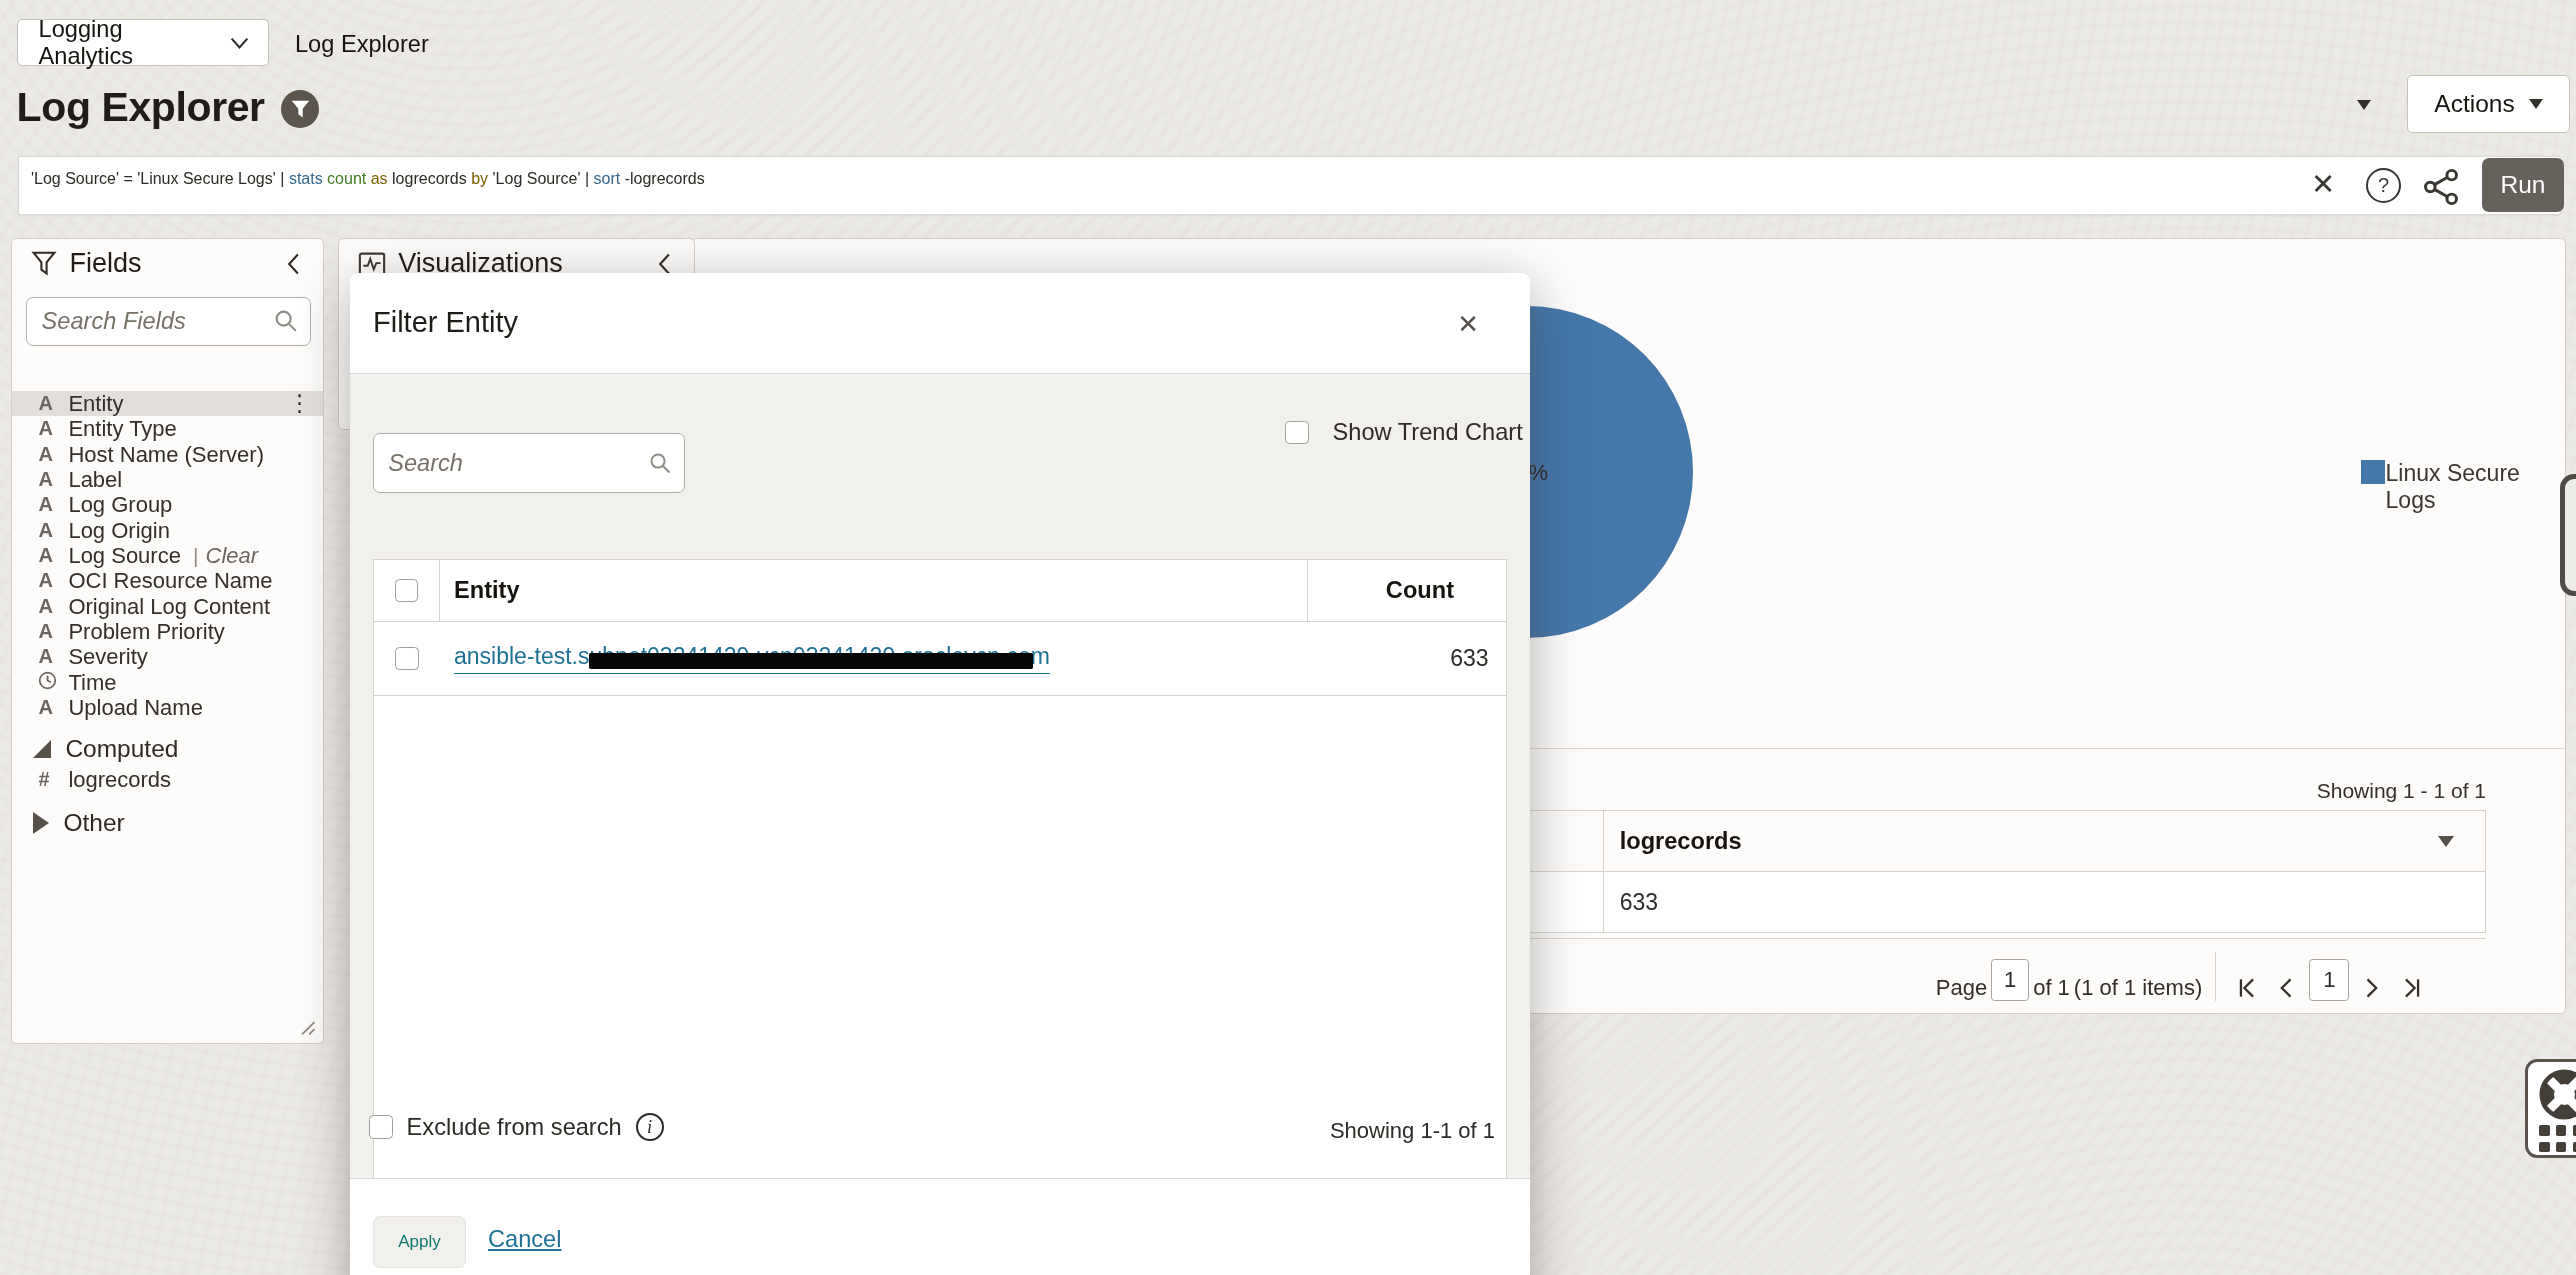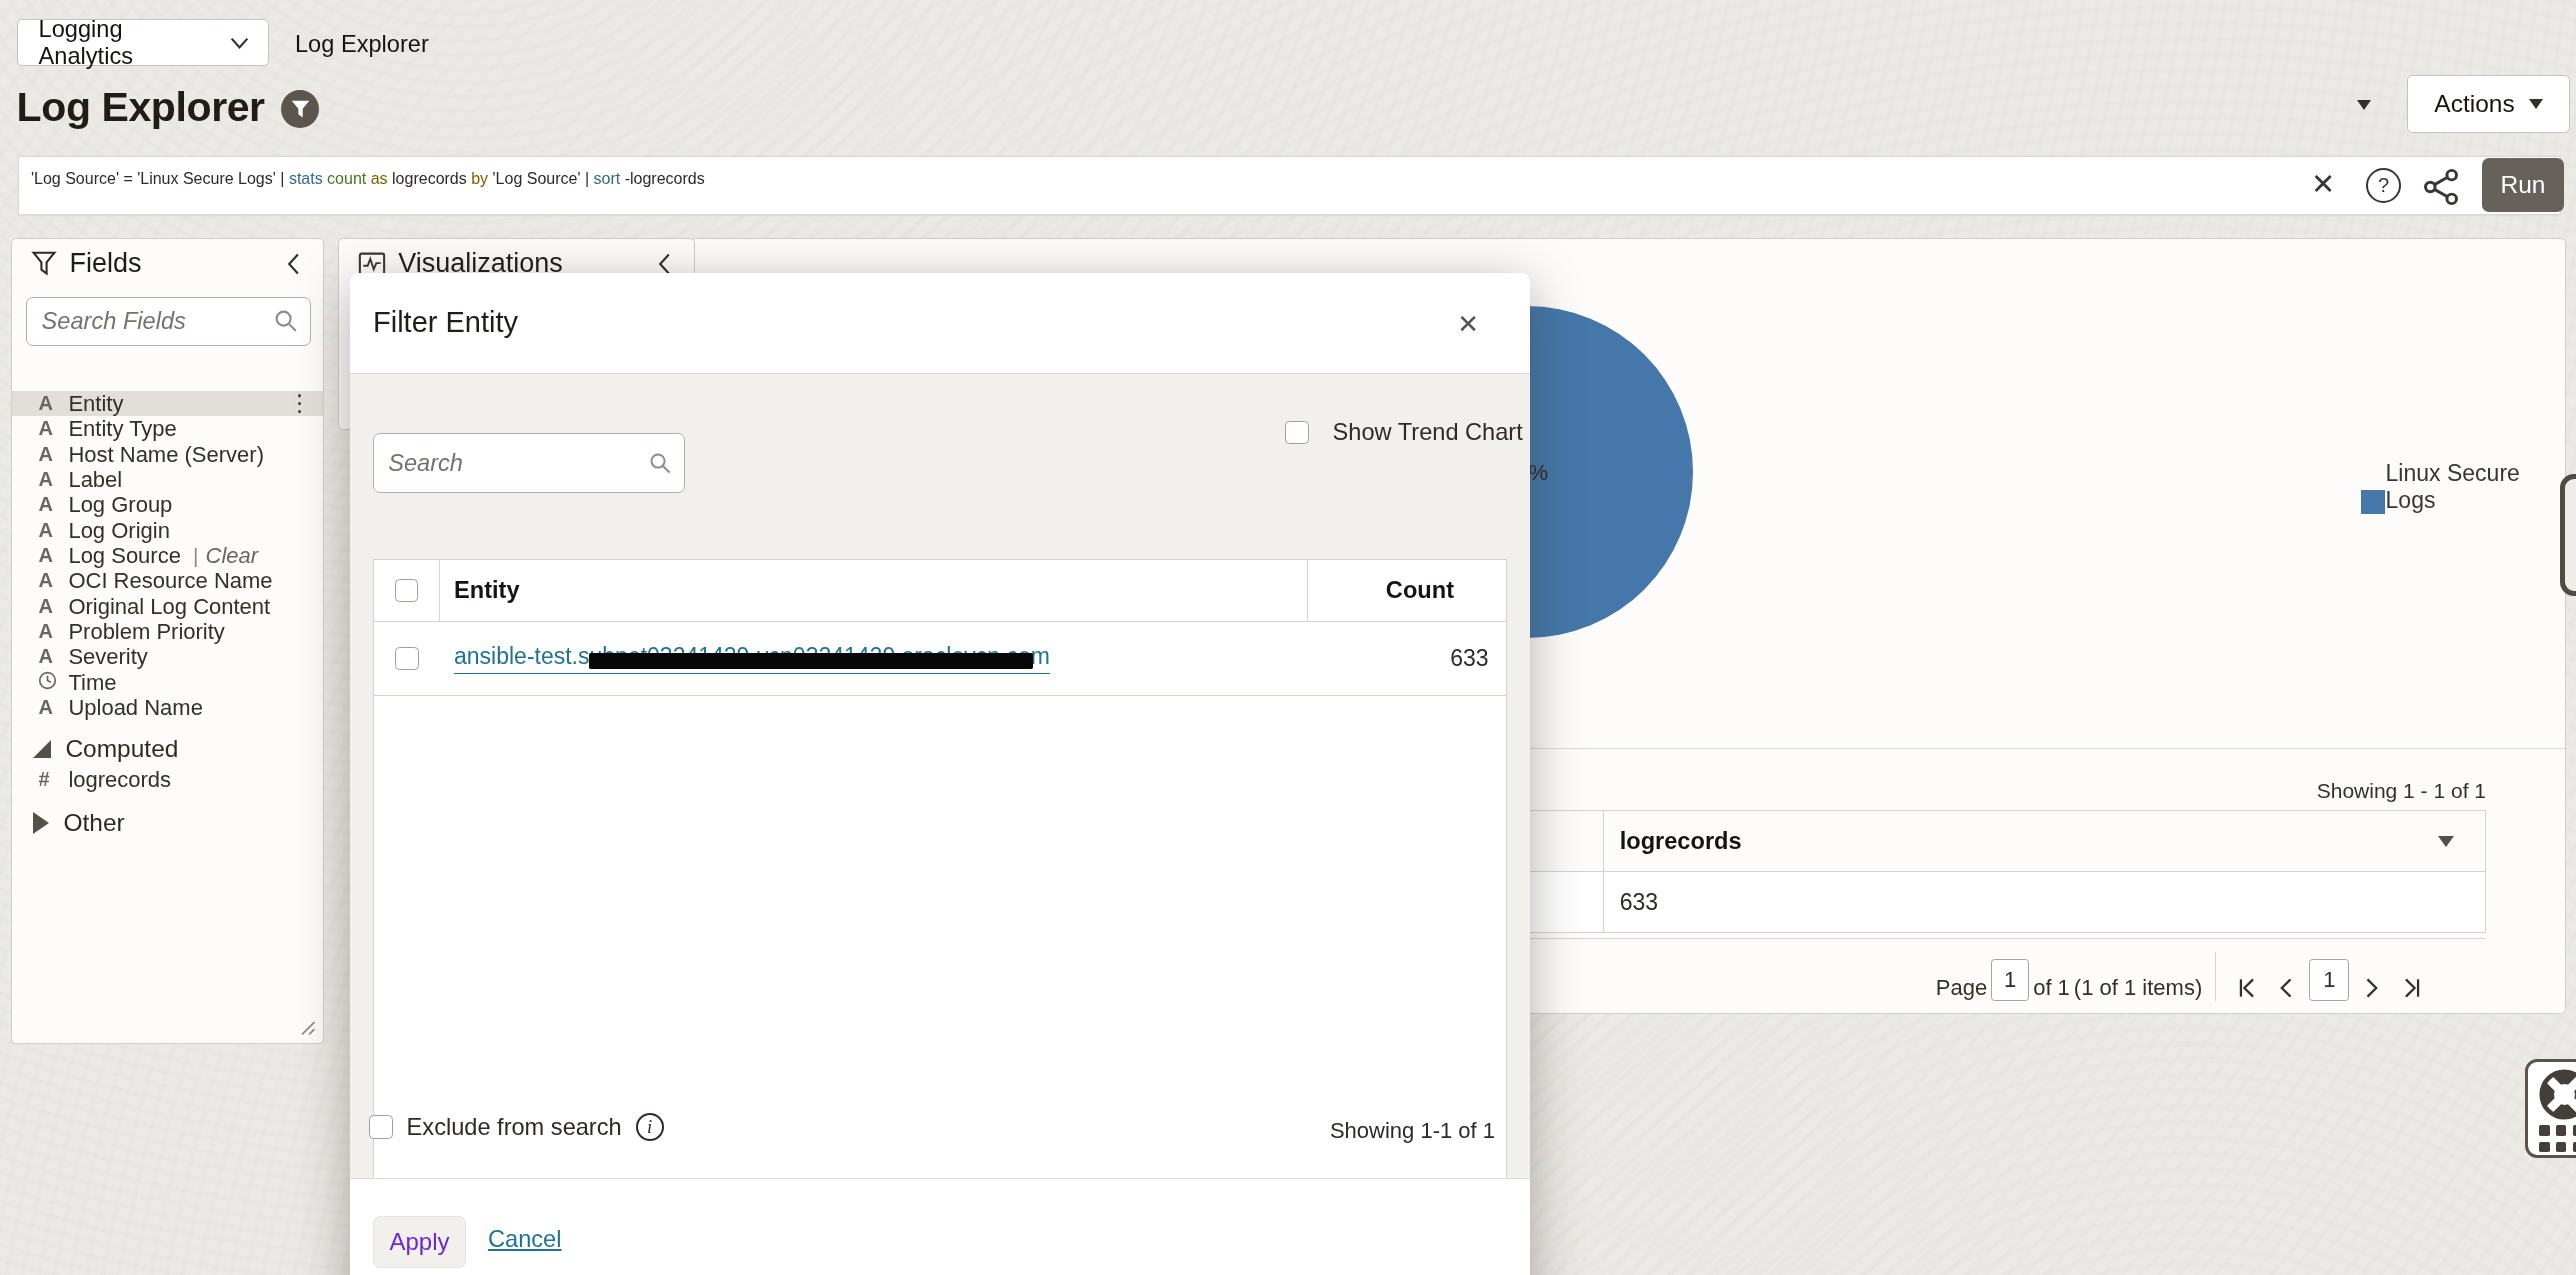--- a/index.html
+++ b/index.html
@@ -69,21 +69,21 @@
   .ficon{width:30px;font-size:20px;font-weight:bold;color:#6b6661;flex:0 0 30px;}
   .flabel{font-size:22px;color:#33302b;white-space:nowrap;}
   .fclear{font-size:22px;color:#6b6661;font-style:italic;}
   .fsep{color:#8f8a83;margin:0 7px 0 12.2px;font-size:21px;}
   .kebab{margin-left:auto;margin-right:12.2px;font-size:23px;color:#33302b;letter-spacing:0;}
 
   
   .chart-divider{left:692px;top:748px;width:1873px;border-top:0.9px solid #dcd8d1;}
   .pie{left:1361px;top:306px;width:332px;height:332px;border-radius:50%;background:#4577aa;}
   .pie-label{left:1461px;top:460px;width:87px;text-align:right;font-size:22px;color:#2c2925;}
-  .legend{left:2361px;top:460px;display:flex;align-items:flex-end;gap:1px;}
+  .legend{left:2361px;top:460px;display:flex;align-items:flex-start;gap:1px;}
   .legend .swatch{width:23.6px;height:23.6px;background:#4577aa;}
   .legend .ltext{font-size:23px;color:#3a3632;}
   .results-showing{left:2185px;top:779px;width:301px;text-align:right;font-size:21px;color:#33302b;}
 
   .res-table{left:725px;top:810px;width:1761px;border-top:0.9px solid #d6d2cc;border-right:0.9px solid #d6d2cc;}
   .res-hrow{height:61px;border-bottom:0.9px solid #d6d2cc;display:flex;}
   .res-drow{height:61px;border-bottom:0.9px solid #d6d2cc;display:flex;background:#fff;}
   .res-c1{width:879px;border-right:0.9px solid #d6d2cc;}
   .res-c2{flex:1;display:flex;align-items:center;padding:0 31px 0 15.7px;}
   .res-col-label{font-size:23.6px;font-weight:bold;color:#17140f;flex:1;}
@@ -127,21 +127,21 @@
     border-bottom:1.7px solid #1f7294;padding-bottom:2.6px;white-space:nowrap;}
   .redaction{position:absolute;left:135px;top:9.6px;width:444px;height:16.6px;background:#070707;border-radius:1.7px;}
 
   .exclude-wrap{position:absolute;left:19px;top:739px;display:flex;align-items:center;gap:14px;}
   .exclude-label{font-size:23.6px;color:#2e2a25;}
   .info-circle{width:28px;height:28px;border:2.2px solid #2e2a25;border-radius:50%;display:flex;
     align-items:center;justify-content:center;font-size:18.4px;font-style:italic;font-family:"Liberation Serif",serif;color:#2e2a25;}
   .m-showing{position:absolute;right:35px;top:744px;font-size:22px;color:#2e2a25;}
   .modal-foot{position:absolute;left:0;top:905px;right:0;height:143px;background:#fff;border-top:0.9px solid #dcd8d2;}
   .apply-btn{position:absolute;left:23px;top:37px;width:93px;height:52px;background:#f2f0ec;
-    border:0.9px solid #e7e3dd;border-radius:7px;font-size:24px;color:#6d28d9;font-family:inherit;}
+    border:0.9px solid #e7e3dd;border-radius:7px;font-size:17px;color:#0f766e;font-family:inherit;}
   .cancel-link{position:absolute;left:138px;top:47px;font-size:23.6px;color:#1f7294;text-decoration:underline;}
 
   
   .scroll-thumb{left:2560px;top:474px;width:30px;height:122px;border:5.2px solid #514b45;border-radius:14px;background:#efede9;z-index:5;}
   .help-widget{left:2525px;top:1059px;width:75px;height:99px;background:#fff;border:3.5px solid #5a544d;
     border-radius:12.2px;z-index:11;}
   .dotgrid{position:absolute;left:11.4px;top:63px;display:grid;grid-template-columns:repeat(3,10.5px);
     grid-template-rows:repeat(2,10.5px);gap:6.1px;}
   .dotgrid span{background:#453f39;border-radius:1.7px;}
 </style>

